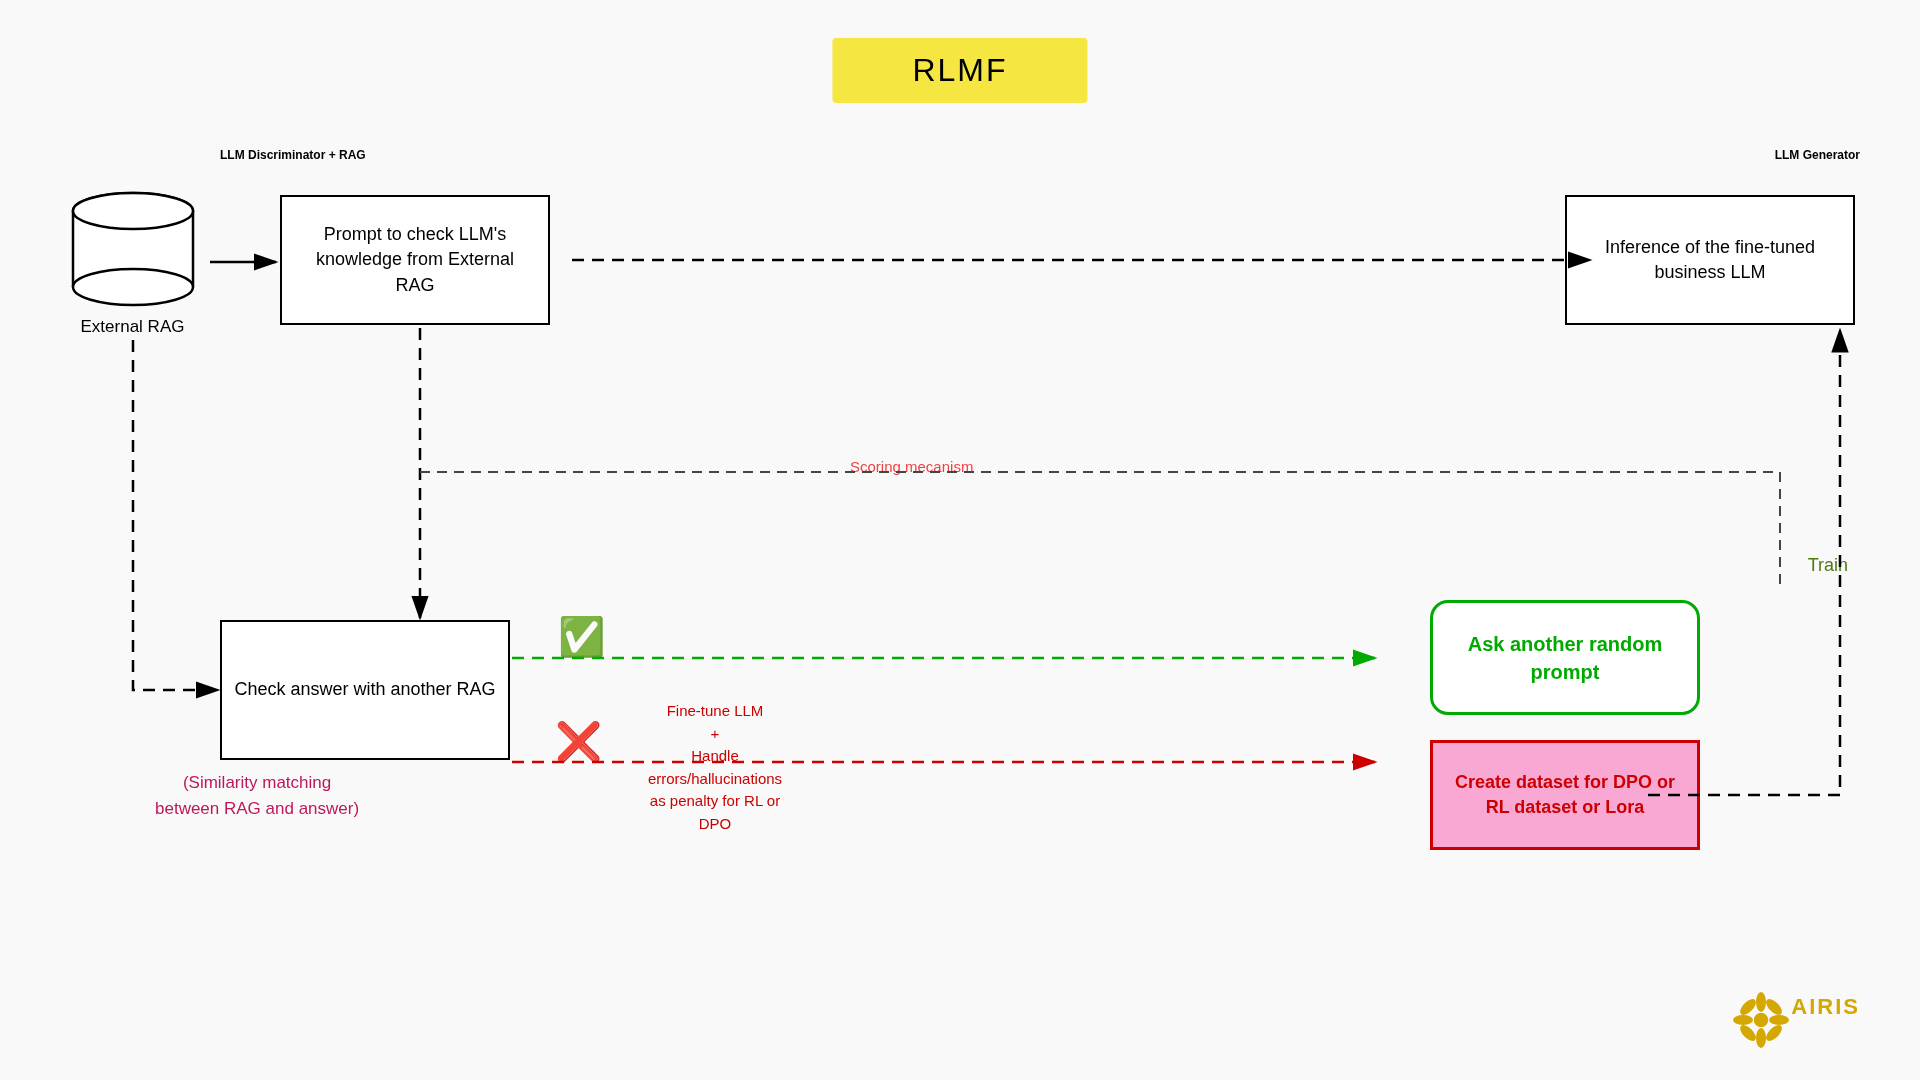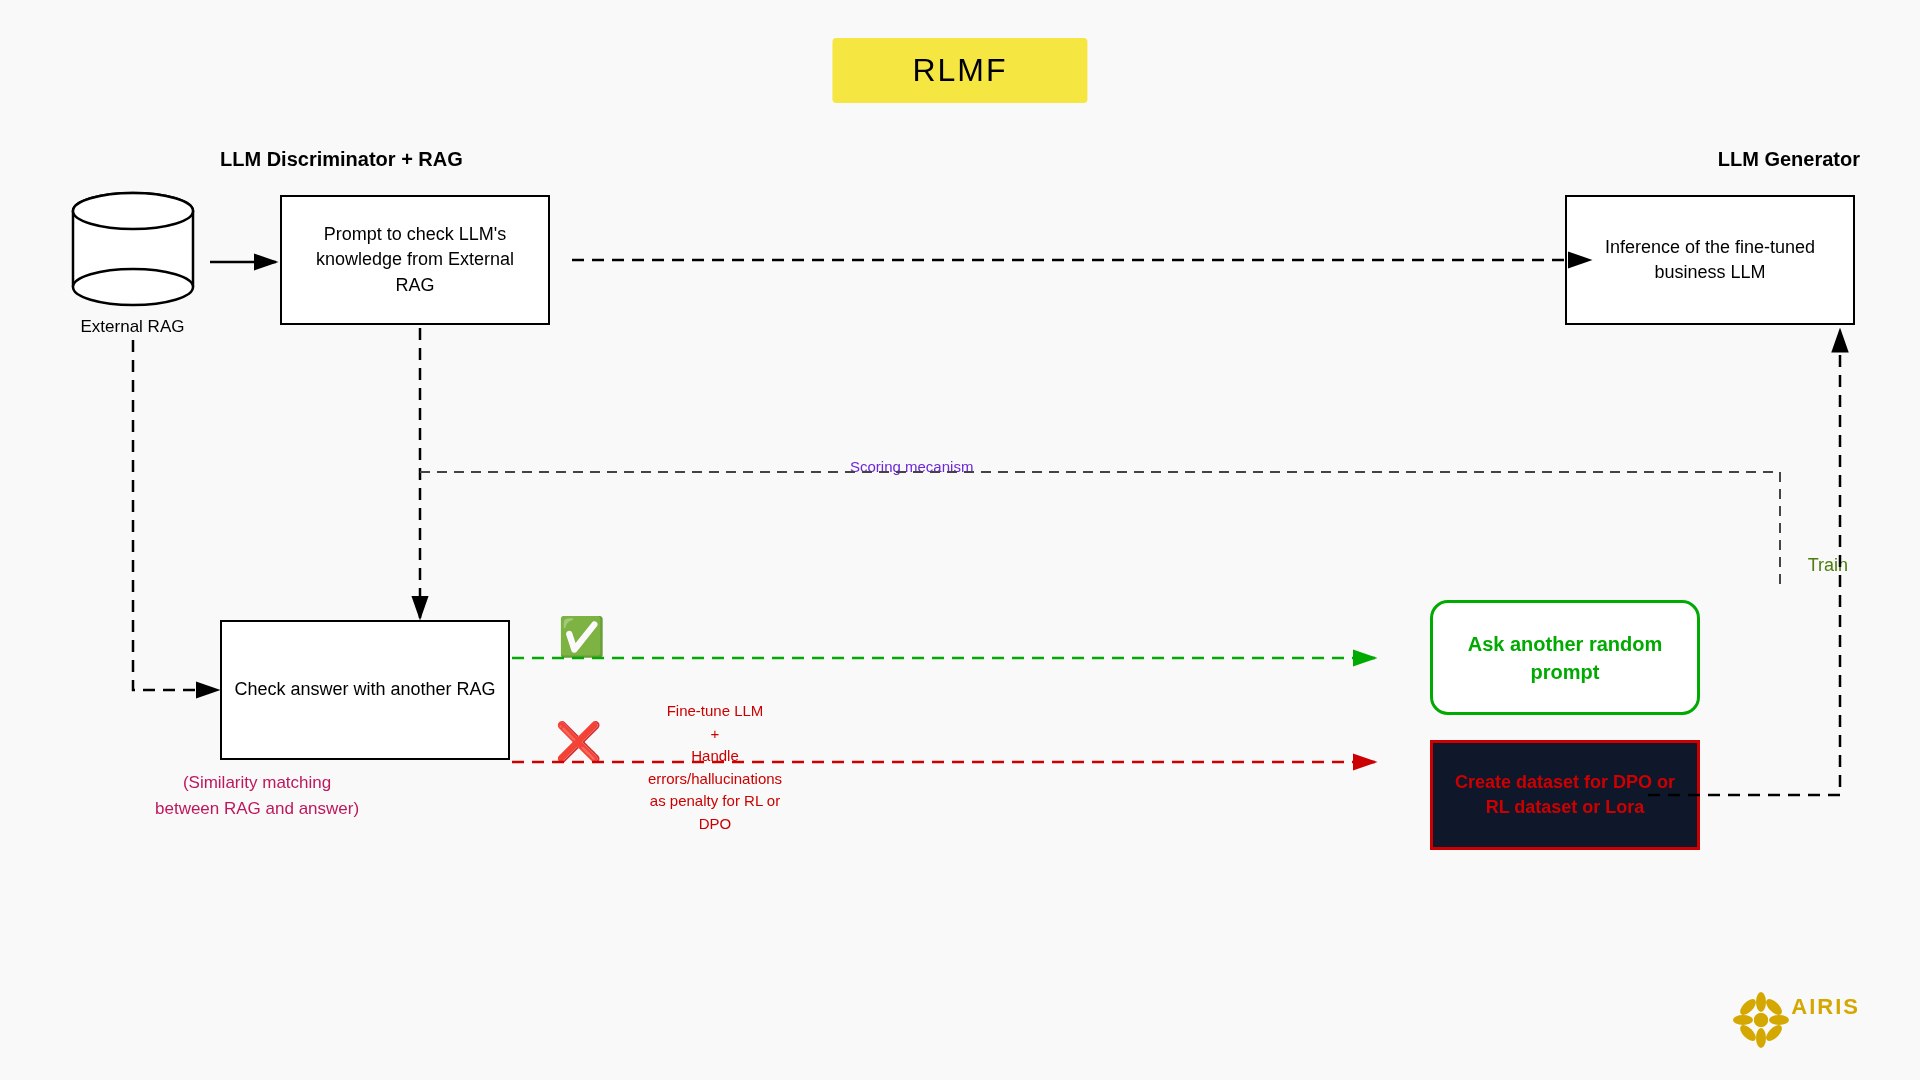--- a/index.html
+++ b/index.html
@@ -25,21 +25,21 @@
     .title-text {
       font-size: 32px;
       font-weight: 400;
       color: #000;
       letter-spacing: 2px;
     }
 
     
     .section-label {
       position: absolute;
-      font-size: 20px;
+      font-size: 12px;
       font-weight: 700;
       color: #000;
     }
 
     
     .diagram-box {
       position: absolute;
       background: #fff;
       border: 2px solid #000;
       display: flex;
@@ -53,21 +53,21 @@
 
     .box-green {
       border: 3px solid #00aa00;
       color: #00aa00;
       background: #fff;
     }
 
     .box-red {
       border: 3px solid #cc0000;
       color: #cc0000;
-      background: #0f172a;
+      background: #f9a8d4;
     }
 
     
     .cylinder-container {
       position: absolute;
       top: 185px;
       left: 55px;
       width: 155px;
       height: 155px;
       display: flex;
@@ -89,21 +89,21 @@
       left: 0;
       width: 1920px;
       height: 1080px;
       pointer-events: none;
     }
 
     
     .scoring-label {
       position: absolute;
       font-size: 15px;
-      color: #6d28d9;
+      color: #ef4444;
     }
 
     
     .check-icon {
       position: absolute;
       font-size: 38px;
     }
 
     
     .finetune-text {

